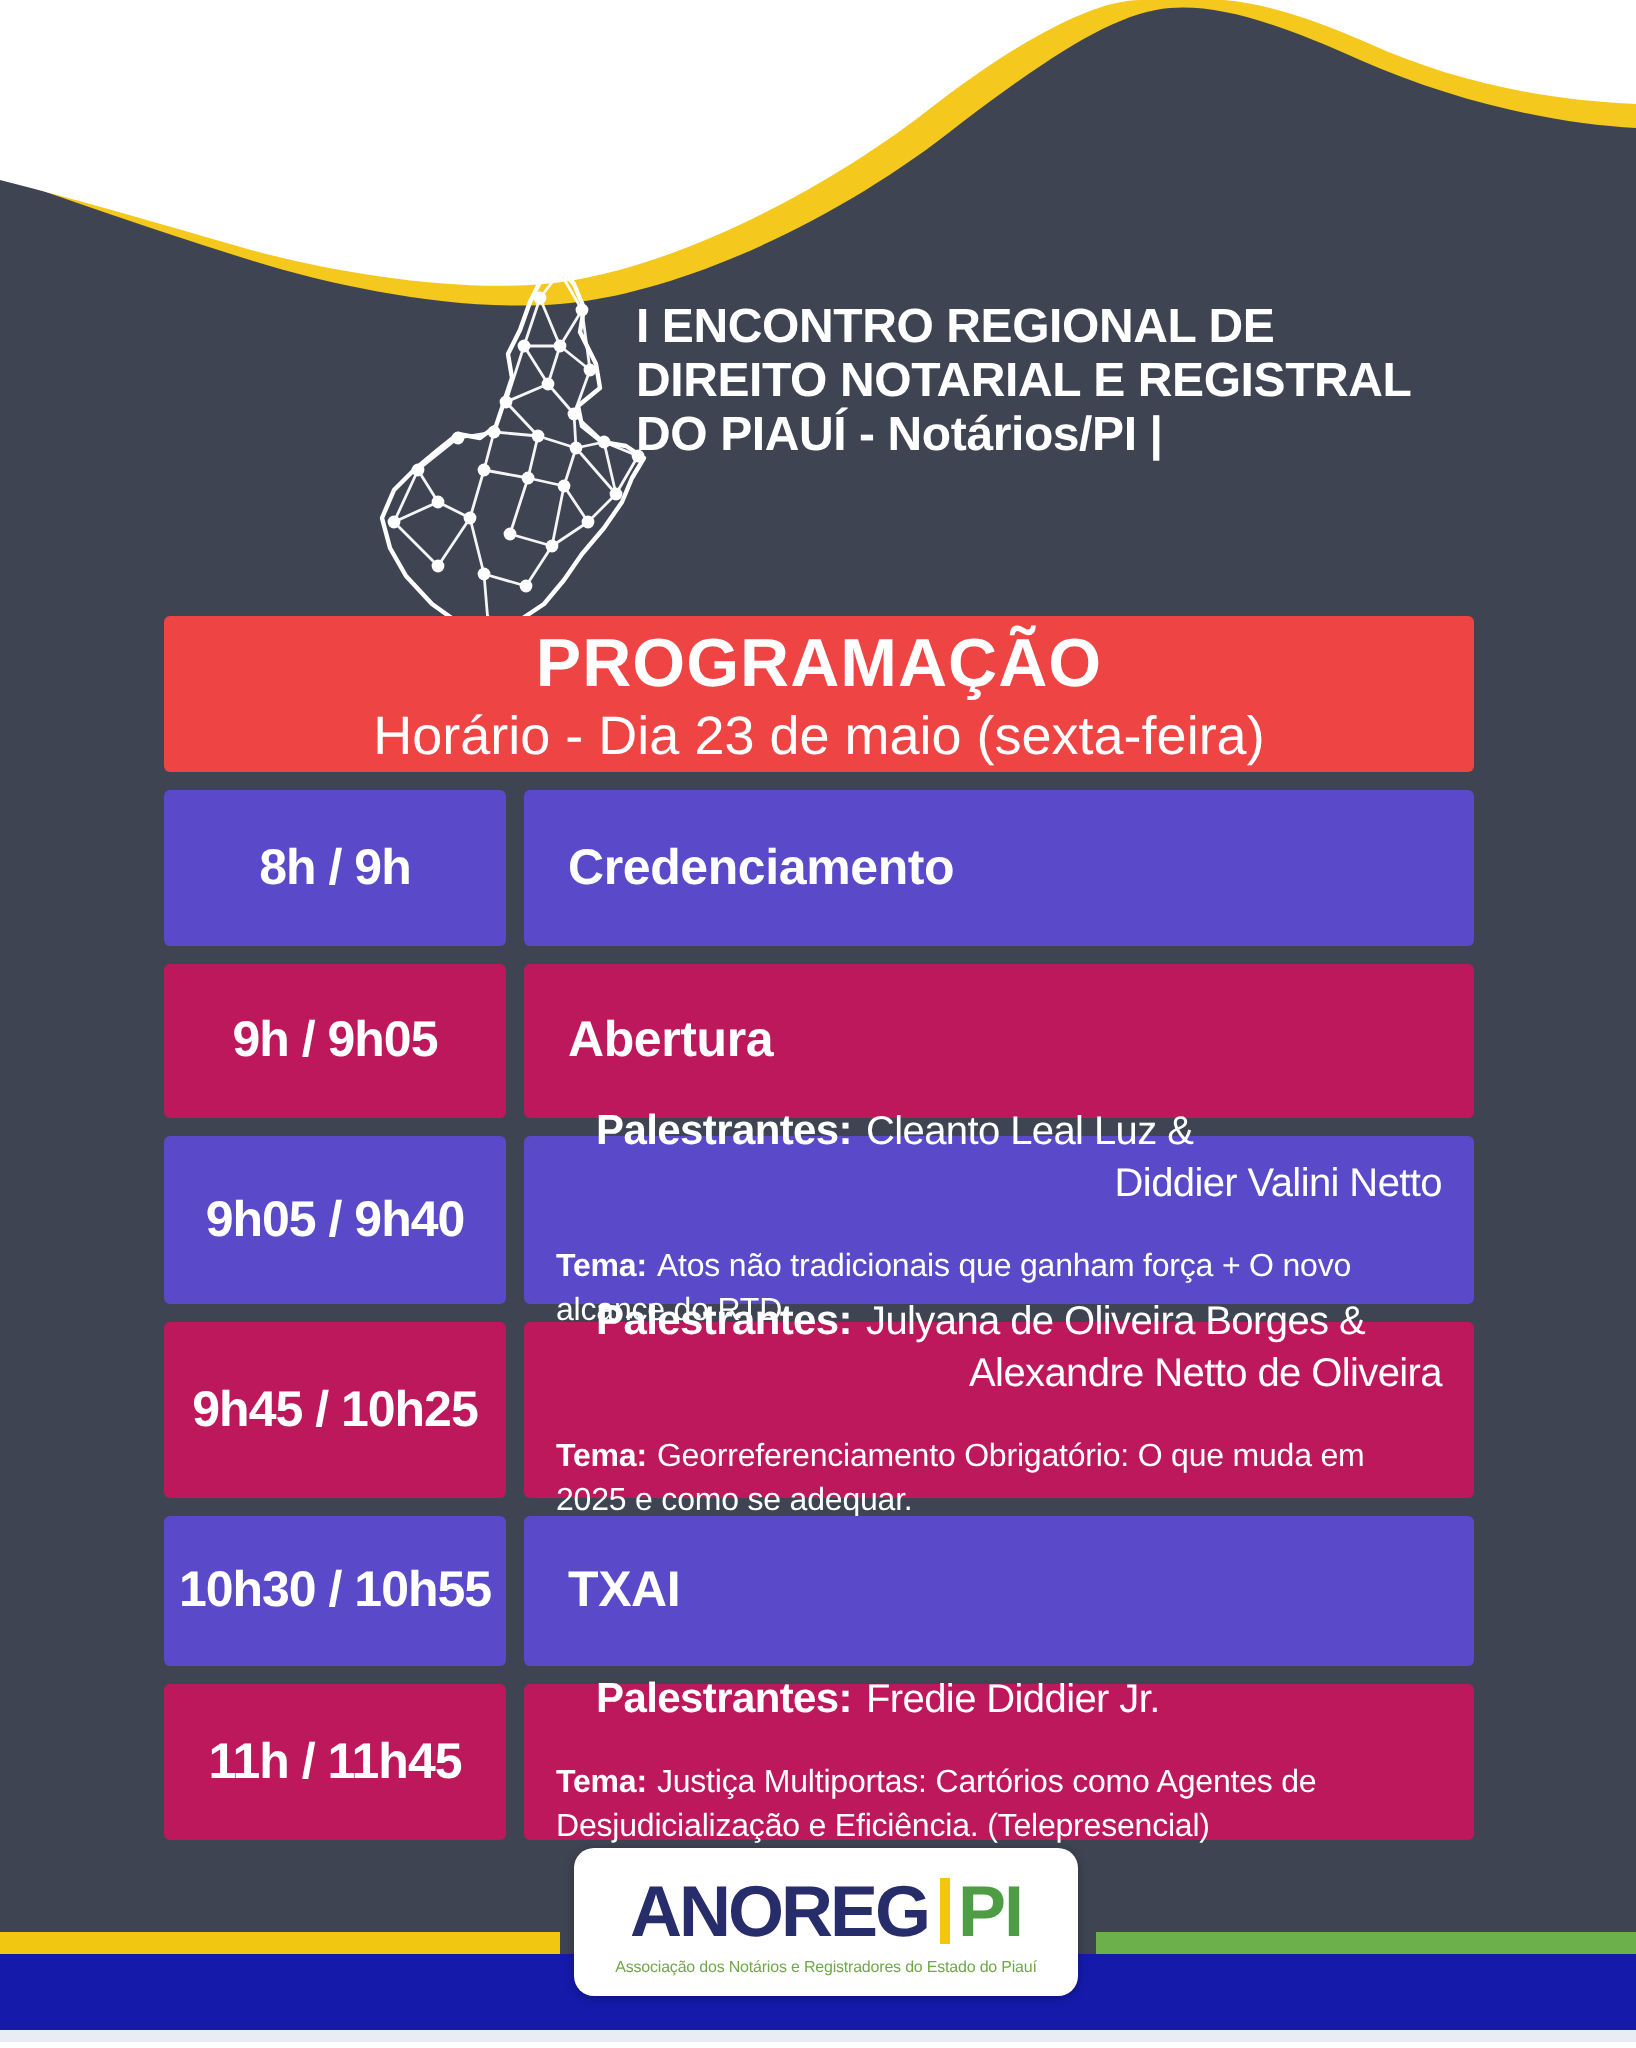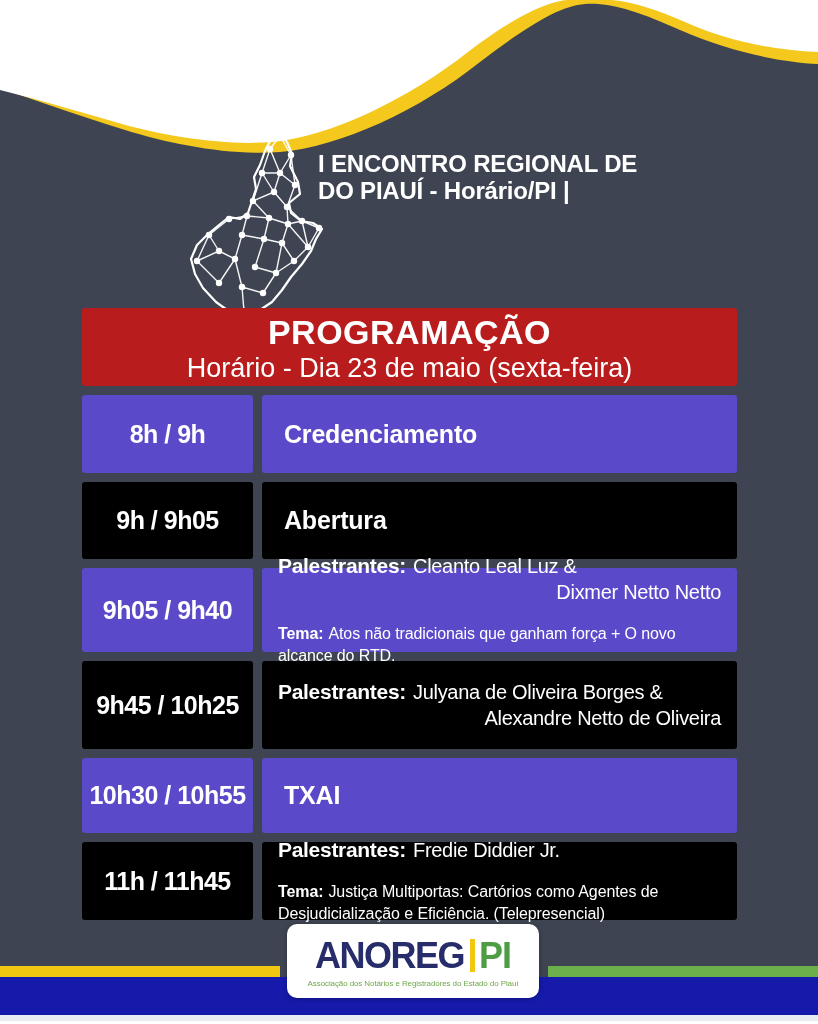--- a/index.html
+++ b/index.html
@@ -19,43 +19,43 @@
 
   
   .event-title {
     position:absolute; left:318px; top:150px; width:450px; z-index:2;
     color:#ffffff; font-weight:700; font-size:24px; line-height:27px; letter-spacing:-0.2px;
   }
 
   
   .schedule { position:absolute; left:82px; top:308px; width:655px; z-index:3; }
   .sched-header {
-    height:78px; background:#b91c1c; border-radius:3px; color:#fff;
+    height:78px; background:#ef4444; border-radius:3px; color:#fff;
     text-align:center; padding-top:3px;
   }
   .sched-title { font-size:34px; font-weight:700; line-height:42px; letter-spacing:0.5px; }
   .sched-sub { font-size:27px; font-weight:400; line-height:30px; }
 
   .row { display:flex; gap:9px; margin-top:9px; color:#fff; }
   .row .time {
     width:171px; flex:none; border-radius:3px;
     display:flex; align-items:center; justify-content:center;
     font-weight:700; font-size:25px; letter-spacing:-0.5px; white-space:nowrap;
   }
   .row .cell {
     flex:1; border-radius:3px; display:flex; flex-direction:column; justify-content:center;
   }
   .light .time, .light .cell { background:#5a4ac9; }
-  .dark  .time, .dark  .cell { background:#000000; }
+  .dark  .time, .dark  .cell { background:#be185d; }
 
   .cell .session-title { font-size:25px; font-weight:700; padding-left:22px; letter-spacing:-0.2px; }
 
   .cell.detail { padding:6px 16px; }
   .spk-block { display:inline-block; max-width:100%; }
-  .spk-l1 { font-size:20px; line-height:26px; white-space:nowrap; letter-spacing:-0.3px; }
+  .spk-l1 { font-size:20px; line-height:26px; white-space:nowrap; letter-spacing:-0.3px;margin-left:20px; }
   .spk-l1 .b { font-weight:700; font-size:21px; margin-right:7px; }
   .spk-l2 { font-size:20px; line-height:26px; text-align:right; white-space:nowrap; letter-spacing:-0.3px; }
   .tema { font-size:16px; line-height:22px; margin-top:18px; letter-spacing:-0.1px; }
   .tema .b { font-weight:700; margin-right:5px; }
 
   
   .stripe-yellow { position:absolute; left:0; top:966px; width:280px; height:11px; background:#f2c712; }
   .stripe-green  { position:absolute; left:548px; top:966px; width:270px; height:11px; background:#6cb04b; }
   .band-blue     { position:absolute; left:0; top:977px; width:818px; height:38px; background:#151aab; }
   .bottom-strip  { position:absolute; left:0; top:1015px; width:818px; height:9px; background:#e9ecf3; }
@@ -120,21 +120,22 @@
         <circle cx="93" cy="145" r="3.2"></circle>
         <circle cx="59" cy="159" r="3.2"></circle>
       <circle cx="80" cy="165" r="3.2"></circle>
         <circle cx="36" cy="155" r="3.2"></circle>
         <circle cx="61" cy="183" r="3.2"></circle>
     </g>
   </svg>
 
   <div class="event-title">
     <div>I ENCONTRO REGIONAL DE</div>
-    <div>DO PIAUÍ - Horário/PI  |</div>
+    <div>DIREITO NOTARIAL E REGISTRAL</div>
+    <div>DO PIAUÍ - Notários/PI  |</div>
   </div>
 
   <div class="schedule">
 
     <div class="sched-header">
       <div class="sched-title">PROGRAMAÇÃO</div>
       <div class="sched-sub">Horário - Dia 23 de maio (sexta-feira)</div>
     </div>
 
     <div class="row light" style="height:78px">
@@ -149,33 +150,34 @@
       <div class="cell">
         <div class="session-title">Abertura</div>
       </div>
     </div>
 
     <div class="row light" style="height:84px">
       <div class="time">9h05 / 9h40</div>
       <div class="cell detail">
         <div class="spk-block">
           <div class="spk-l1"><span class="b">Palestrantes:</span><span>Cleanto Leal Luz &amp;</span></div>
-          <div class="spk-l2">Dixmer Netto Netto</div>
+          <div class="spk-l2">Diddier Valini Netto</div>
         </div>
         <div class="tema"><span class="b">Tema:</span><span>Atos não tradicionais que ganham força + O novo alcance do RTD.</span></div>
       </div>
     </div>
 
     <div class="row dark" style="height:88px">
       <div class="time">9h45 / 10h25</div>
       <div class="cell detail">
         <div class="spk-block">
           <div class="spk-l1"><span class="b">Palestrantes:</span><span>Julyana de Oliveira Borges &amp;</span></div>
           <div class="spk-l2">Alexandre Netto de Oliveira</div>
         </div>
+        <div class="tema"><span class="b">Tema:</span><span>Georreferenciamento Obrigatório: O que muda em 2025 e como se adequar.</span></div>
       </div>
     </div>
 
     <div class="row light" style="height:75px">
       <div class="time">10h30 / 10h55</div>
       <div class="cell">
         <div class="session-title">TXAI</div>
       </div>
     </div>
 

